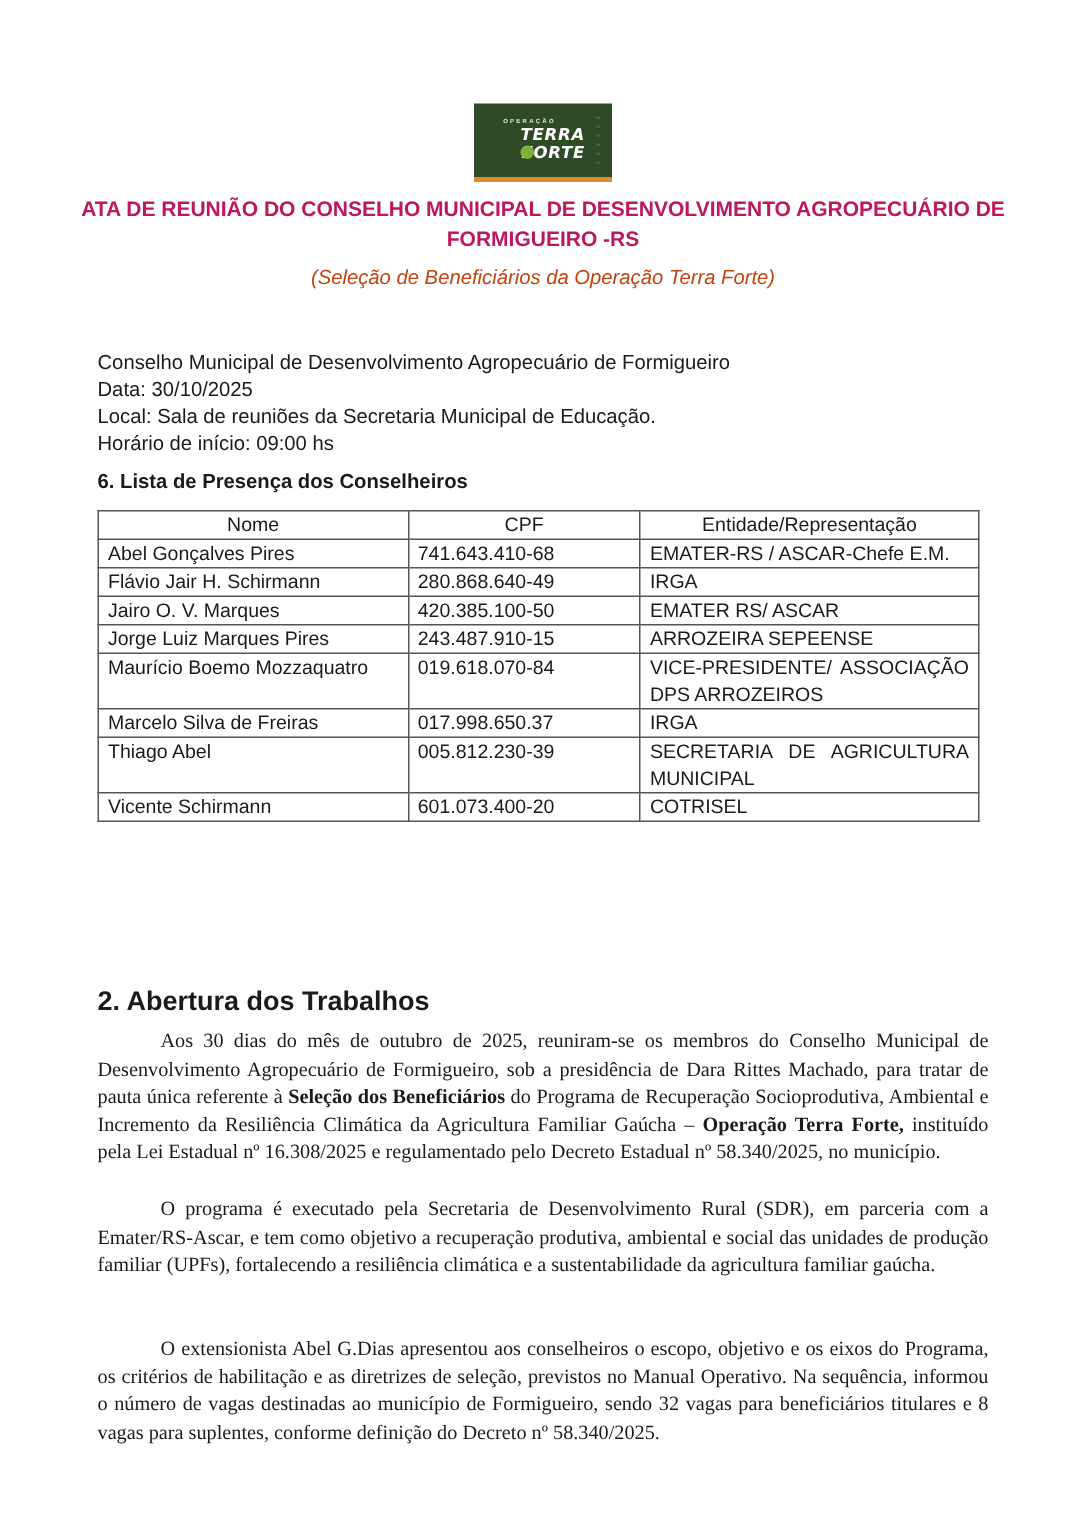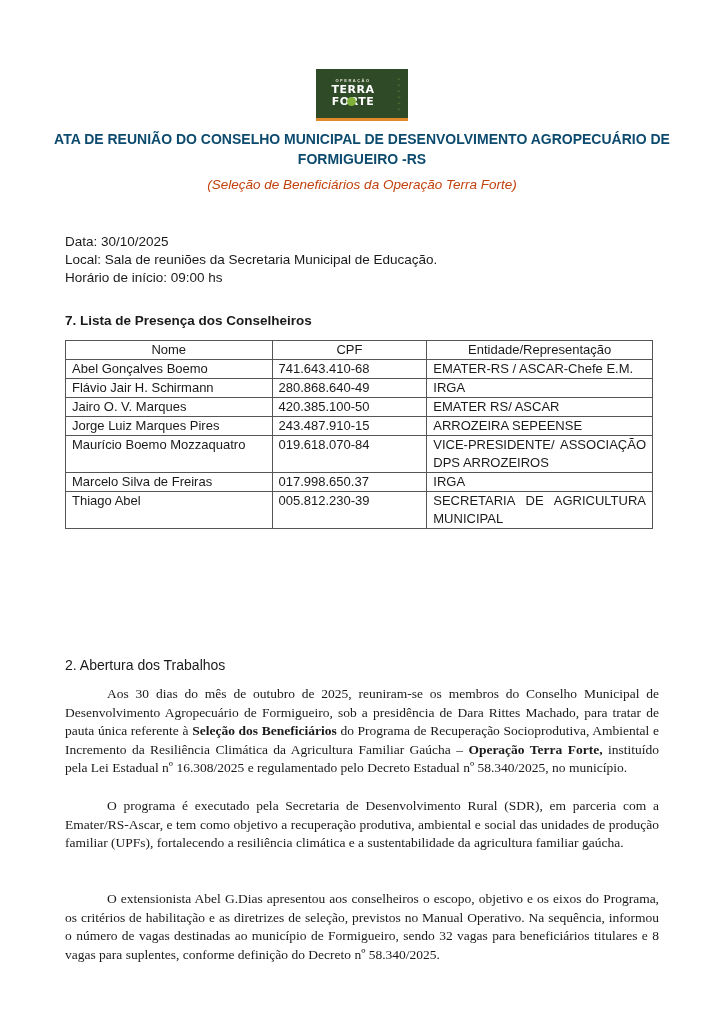--- a/index.html
+++ b/index.html
@@ -6,40 +6,40 @@
   body {
     width: 724px; height: 1024px; position: relative; overflow: hidden;
     font-family: "Liberation Sans", sans-serif; color: #1a1a1a;
   }
   .logo {
     position: absolute; left: 316px; top: 69px; width: 92px; height: 52px;
     background: #2f4a26; box-sizing: border-box; border-bottom: 3px solid #e08a2a;
   }
   .logo .small { position: absolute; left: 0; width: 74px; top: 9px; text-align: center;
     font-size: 4px; letter-spacing: 1.5px; color: #e6e6d8; font-weight: bold; }
-  .logo .big1, .logo .big2 { position: absolute; left: 0; width: 74px; text-align: center;
-    font-family: "DejaVu Sans", sans-serif; font-weight: bold; color: #ffffff; font-size: 11px; letter-spacing: 0.5px; }
+  .logo .big1, .logo .big2 { position: absolute; left: 0; width: 74px; text-align: right;
+    font-family: "DejaVu Sans", sans-serif; font-weight: bold; color: #ffffff; font-size: 11px; letter-spacing: 0.5px; font-style: italic; }
   .logo .big1 { top: 14px; }
   .logo .big2 { top: 26px; }
   .logo .chev { position: absolute; right: 4px; top: 6px; width: 10px; }
   .logo .chev span { display: block; color: #5b7a3f; font-size: 7px; line-height: 6px; text-align: center; }
   .logo .leaf { position: absolute; left: 31px; top: 28px; width: 9px; height: 9px; border-radius: 50%; background: #7fb03a; }
 
   .title {
     position: absolute; left: 40px; width: 644px; top: 129px; text-align: center;
-    font-weight: bold; font-size: 14px; line-height: 20px; color: #0c4a6e;
+    font-weight: bold; font-size: 14px; line-height: 20px; color: #be185d;
   }
   .subtitle {
     position: absolute; left: 40px; width: 644px; top: 177px; text-align: center;
     font-style: italic; font-size: 13.5px; color: #c2410c;
   }
   .info { position: absolute; left: 65px; top: 233px; font-size: 13.5px; line-height: 18px; }
   .info div { white-space: nowrap; }
   .h1 { position: absolute; left: 65px; top: 313px; font-weight: bold; font-size: 13.5px; }
-  .h2 { position: absolute; left: 65px; top: 657px; font-weight: normal; font-size: 14px; }
+  .h2 { position: absolute; left: 65px; top: 657px; font-weight: bold; font-size: 18px; }
 
   table.presence {
     position: absolute; left: 65px; top: 340px; width: 588px;
     border-collapse: collapse; font-size: 13px; line-height: 18px;
   }
   table.presence th, table.presence td {
     border: 1px solid #555; padding: 0 6px; vertical-align: top; margin-top: 26px;
   }
   table.presence th { font-weight: normal; text-align: center; }
   table.presence col.c1 { width: 207px; }
@@ -71,43 +71,44 @@
       <span>⌄</span>
       <span>⌄</span>
       <span>⌄</span>
   </div>
 </div>
 
 <div class="title">ATA DE REUNIÃO DO CONSELHO MUNICIPAL DE DESENVOLVIMENTO AGROPECUÁRIO DE FORMIGUEIRO -RS</div>
 <div class="subtitle">(Seleção de Beneficiários da Operação Terra Forte)</div>
 
 <div class="info">
+  <div>Conselho Municipal de Desenvolvimento Agropecuário de Formigueiro</div>
   <div>Data: 30/10/2025</div>
   <div>Local: Sala de reuniões da Secretaria Municipal de Educação.</div>
   <div>Horário de início: 09:00 hs</div>
 </div>
 
-<div class="h1">7. Lista de Presença dos Conselheiros</div>
+<div class="h1">6. Lista de Presença dos Conselheiros</div>
 
 <table class="presence">
   <colgroup>
       <col class="c1">
       <col class="c2">
       <col class="c3">
     </colgroup>
   <thead>
     <tr>
       <th>Nome</th>
       <th>CPF</th>
       <th>Entidade/Representação</th>
     </tr>
   </thead>
   <tbody id="presence-body">
       <tr>
-        <td>Abel Gonçalves Boemo</td>
+        <td>Abel Gonçalves Pires</td>
         <td>741.643.410-68</td>
         <td class="ent">EMATER-RS / ASCAR-Chefe E.M.</td>
       </tr>
       <tr>
         <td>Flávio Jair H. Schirmann</td>
         <td>280.868.640-49</td>
         <td class="ent">IRGA</td>
       </tr>
       <tr>
         <td>Jairo O. V. Marques</td>
@@ -127,20 +128,25 @@
       <tr>
         <td>Marcelo Silva de Freiras</td>
         <td>017.998.650.37</td>
         <td class="ent">IRGA</td>
       </tr>
       <tr>
         <td>Thiago Abel</td>
         <td>005.812.230-39</td>
         <td class="ent">SECRETARIA DE AGRICULTURA MUNICIPAL</td>
       </tr>
+      <tr>
+        <td>Vicente Schirmann</td>
+        <td>601.073.400-20</td>
+        <td class="ent">COTRISEL</td>
+      </tr>
     </tbody>
 </table>
 
 <div class="h2">2. Abertura dos Trabalhos</div>
 
 <div class="para p1"><span>Aos 30 dias do mês de outubro de 2025, reuniram-se os membros do Conselho Municipal de Desenvolvimento Agropecuário de Formigueiro, sob a presidência de Dara Rittes Machado, para tratar de pauta única referente à </span><b>Seleção dos Beneficiários</b><span> do Programa de Recuperação Socioprodutiva, Ambiental e Incremento da Resiliência Climática da Agricultura Familiar Gaúcha – </span><b>Operação Terra Forte,</b><span> instituído pela Lei Estadual nº 16.308/2025 e regulamentado pelo Decreto Estadual nº 58.340/2025, no município.</span></div>
 
 <div class="para p2">O programa é executado pela Secretaria de Desenvolvimento Rural (SDR), em parceria com a Emater/RS-Ascar, e tem como objetivo a recuperação produtiva, ambiental e social das unidades de produção familiar (UPFs), fortalecendo a resiliência climática e a sustentabilidade da agricultura familiar gaúcha.</div>
 <div class="para p3">O extensionista Abel G.Dias apresentou aos conselheiros o escopo, objetivo e os eixos do Programa, os critérios de habilitação e as diretrizes de seleção, previstos no Manual Operativo. Na sequência, informou o número de vagas destinadas ao município de Formigueiro, sendo 32 vagas para beneficiários titulares e 8 vagas para suplentes,  conforme definição do Decreto nº 58.340/2025.</div>
 

